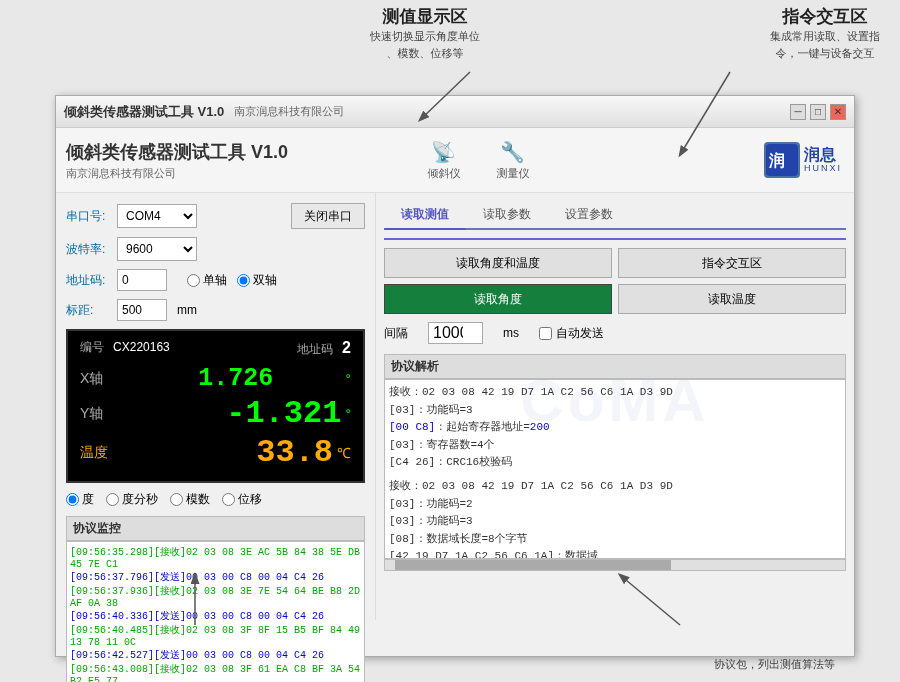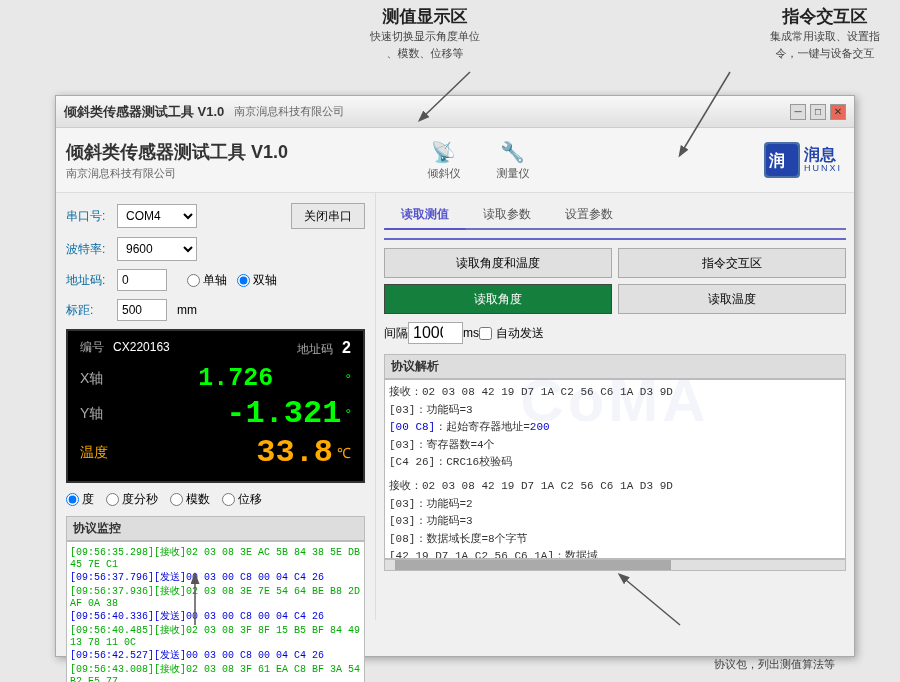--- a/index.html
+++ b/index.html
@@ -344,21 +344,21 @@
     }
     .ctrl-btn.primary {
       background: #15803d;
       color: white;
       border-color: #444;
     }
 
     .interval-row {
       display: flex;
       align-items: center;
-      gap: 0;
+      gap: 20px;
       font-size: 12px;
       margin-top: 6px;
     }
     .interval-input {
       width: 55px;
       height: 22px;
       border: 1px solid #aaa;
       font-size: 16px;
       padding: 0 4px;
       background: white;

